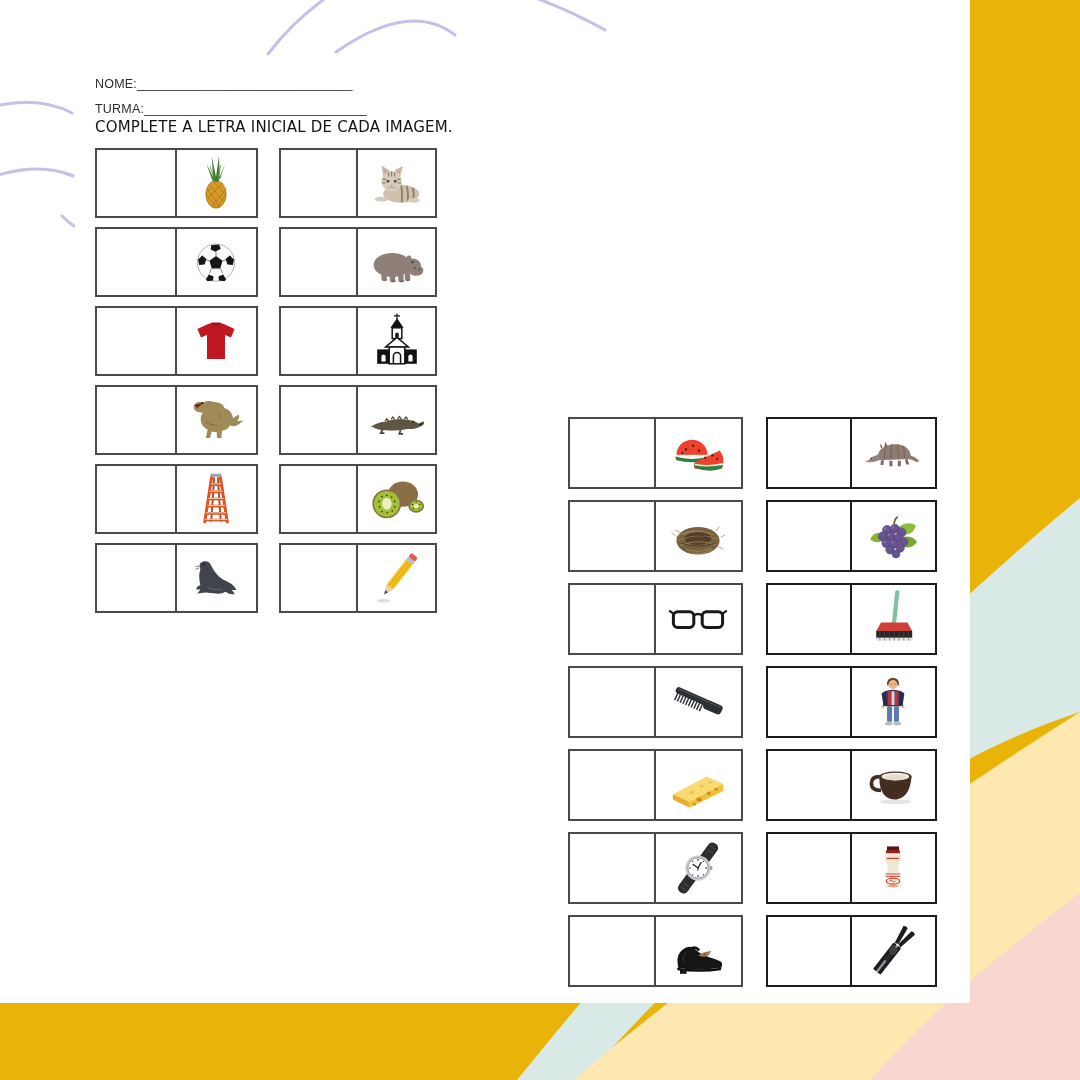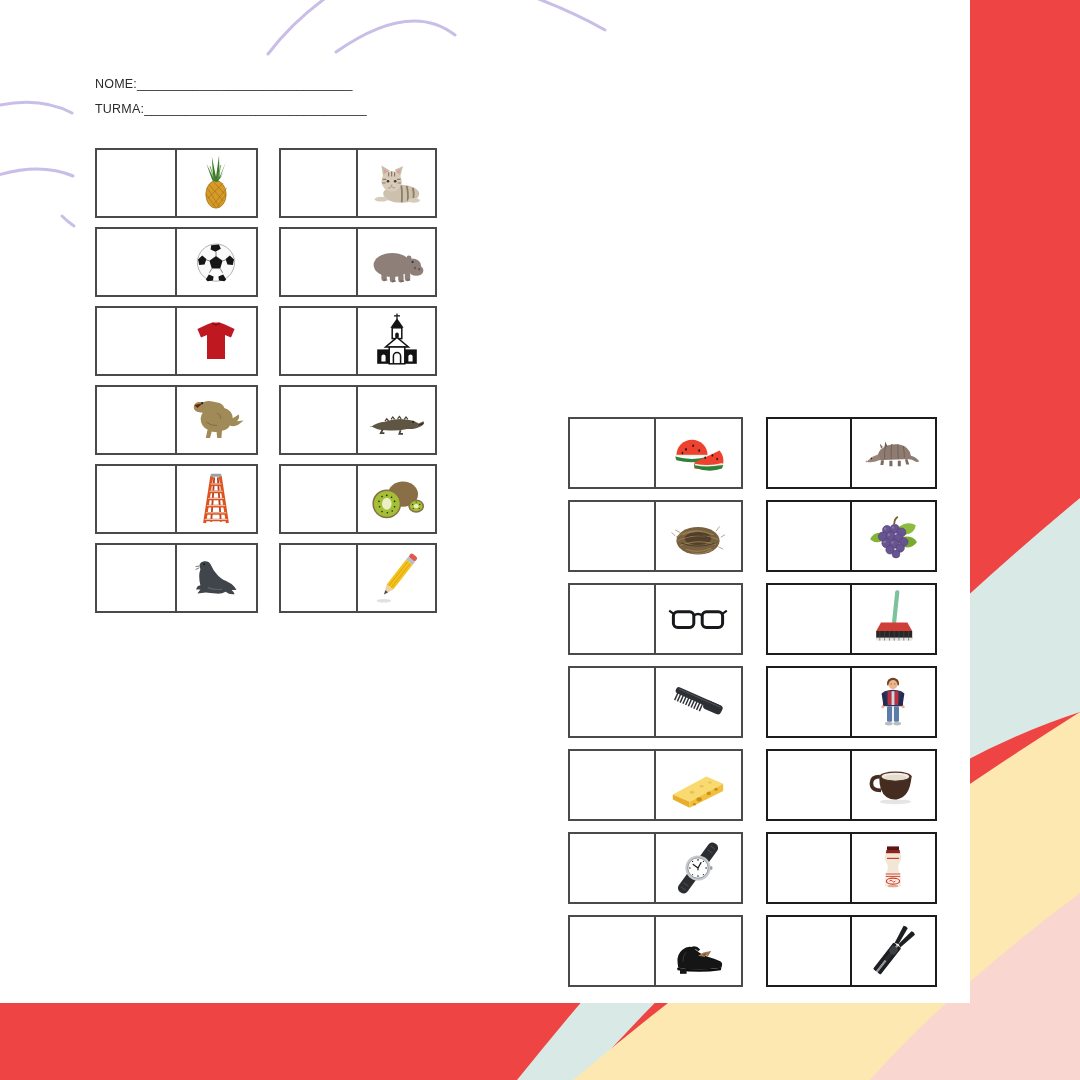--- a/index.html
+++ b/index.html
@@ -1,16 +1,16 @@
 <!DOCTYPE html>
 <html style="--box-border: #4a4a4a;"><head>
 <meta charset="utf-8">
 <style>
   html,body{margin:0;padding:0;background:#fff;}
-  .canvas{position:relative;width:1080px;height:1080px;background:#ef4444;overflow:hidden;
+  .canvas{position:relative;width:1080px;height:1080px;background:#eab308;overflow:hidden;
           font-family:"Liberation Sans", sans-serif;}
   .bg-layer{position:absolute;left:0;top:0;width:1080px;height:1080px;pointer-events:none;}
   .sheet{position:absolute;left:0;top:0;width:970px;height:1003px;background:#ffffff;}
   .hdr{position:absolute;left:95px;color:#2b2b2b;font-size:12.5px;letter-spacing:.2px;white-space:nowrap;}
   .hdr .line{letter-spacing:0;}
   .title{position:absolute;left:95px;top:118px;font-family:"DejaVu Sans", sans-serif;
          font-size:15px;color:#141414;letter-spacing:.2px;white-space:nowrap;}
   .grid{position:absolute;display:grid;}
   .grid-left{left:95px;top:148px;grid-template-columns:163px 158px;grid-template-rows:repeat(6,70px);
              column-gap:21px;row-gap:9px;}
@@ -42,20 +42,21 @@
       <path d="M336 52 Q410 0 455 35"></path>
       <path d="M520 -8 Q570 10 605 30"></path>
       <path d="M-5 106 Q40 96 72 113"></path>
       <path d="M-5 176 Q40 162 73 176"></path>
       <path d="M62 216 Q68 222 74 226"></path>
     </g>
   </svg>
 
   <div class="hdr" style="top:77px"><span>NOME:</span><span class="line">_______________________________</span></div>
   <div class="hdr" style="top:102px"><span>TURMA:</span><span class="line">________________________________</span></div>
+  <div class="title">COMPLETE A LETRA INICIAL DE CADA IMAGEM.</div>
 
   <div class="grid grid-left">
       <div class="cell col-a">
         <div class="blank"></div>
         <div class="img">
           <svg viewBox="0 0 100 100">
             <ellipse cx="50" cy="69" rx="17" ry="23" fill="#d69a28" stroke="#9a6a14"></ellipse>
             <g stroke="#9a6a14" stroke-width="1.2" opacity=".8" fill="none">
               <path d="M35 58 56 90M33 68 50 91M38 52 62 80M46 48 66 70M62 50 36 76M68 58 44 88M66 70 52 90"></path>
             </g>

